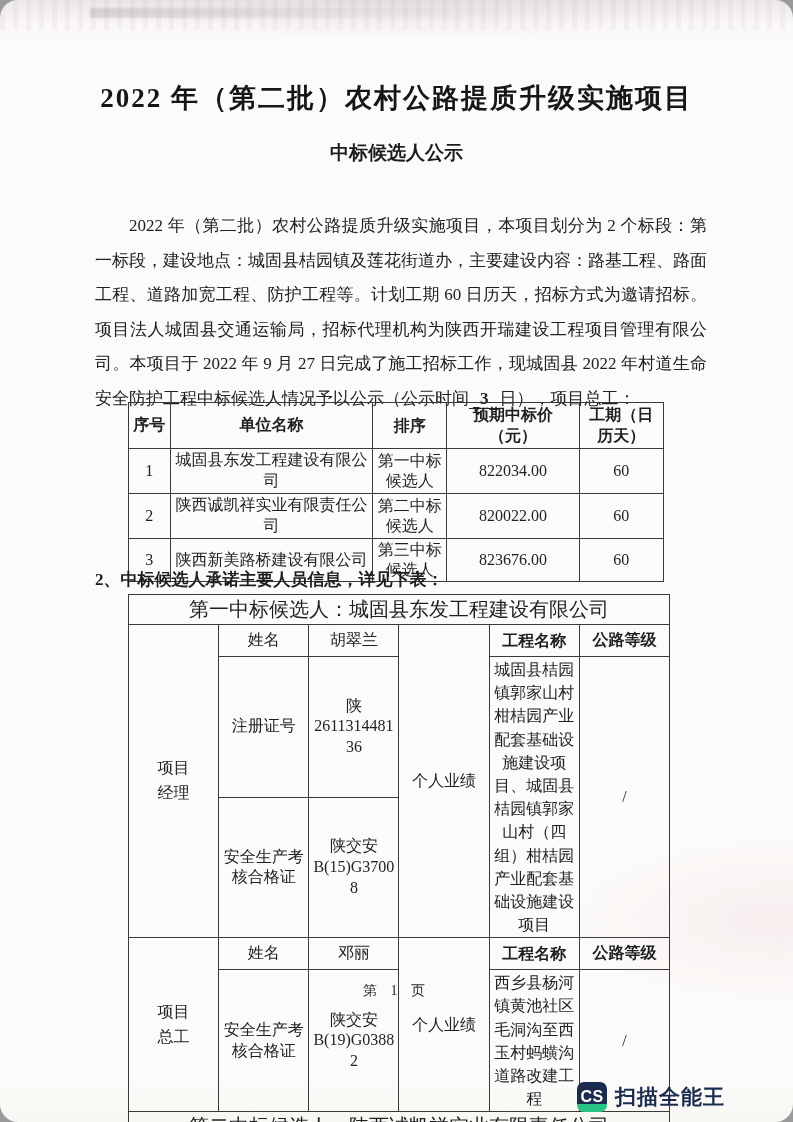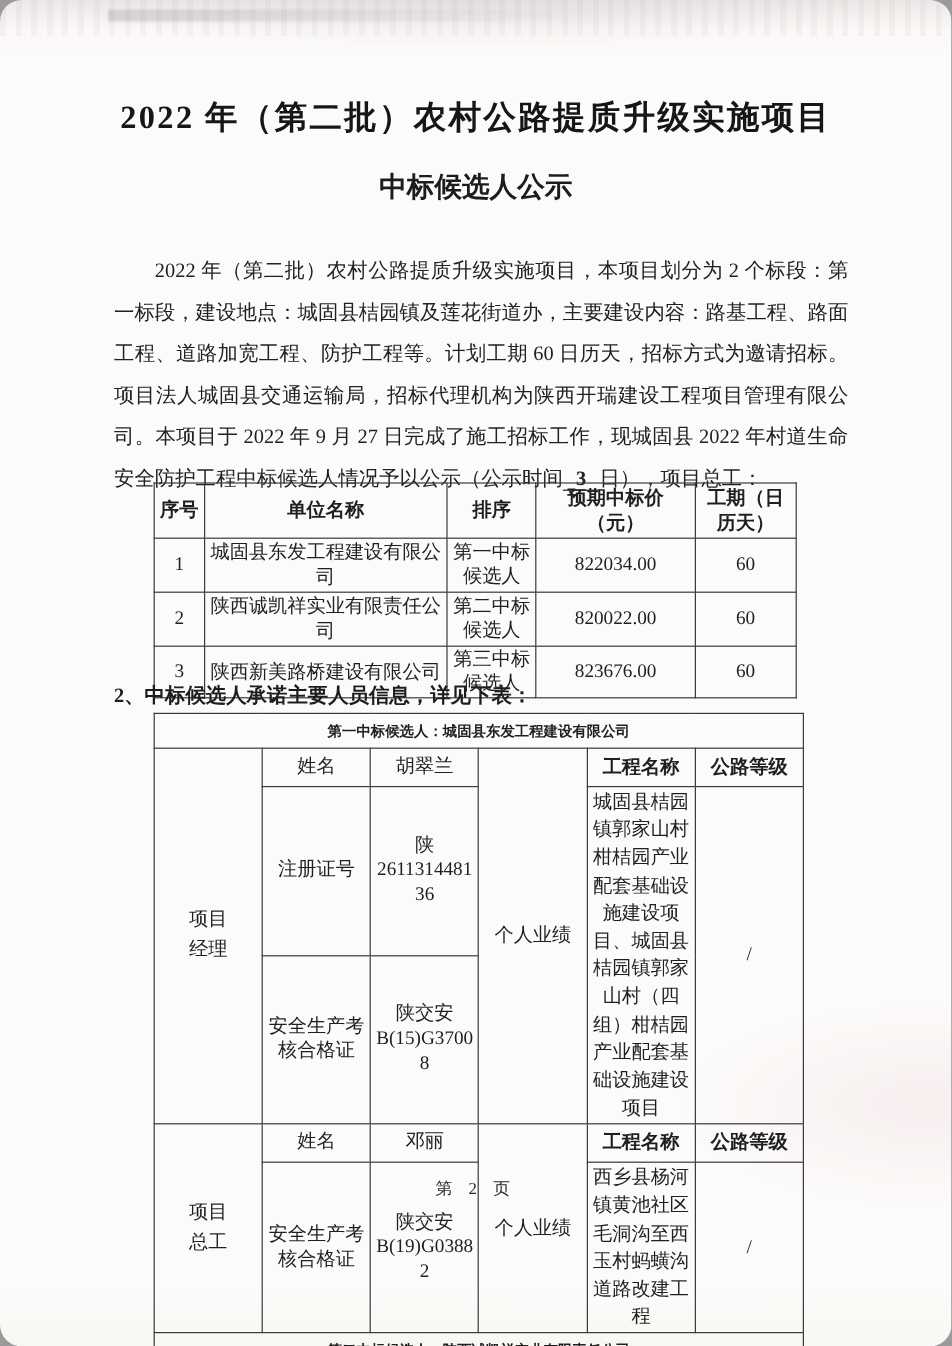--- a/index.html
+++ b/index.html
@@ -20,42 +20,42 @@
     opacity:.6;
   }
   .scan-smudge{
     position:absolute;top:8px;left:90px;width:420px;height:10px;
     background:linear-gradient(90deg, rgba(90,80,85,.18), rgba(90,80,85,.05) 60%, transparent);
     filter:blur(1px);
   }
   .title{position:absolute;top:80px;left:0;width:100%;text-align:center;
     font-size:27px;font-weight:bold;letter-spacing:2px;color:#161616;}
   .subtitle{position:absolute;top:140px;left:0;width:100%;text-align:center;
-    font-size:23px;font-weight:bold;color:#1c1c1c;
+    font-size:19px;font-weight:bold;color:#1c1c1c;
     font-family:"Liberation Sans","DejaVu Sans",sans-serif;}
   .para{position:absolute;top:192px;left:95px;width:612px;
     font-size:17px;line-height:34.5px;text-align:justify;text-indent:2em;color:#212121;}
   .u-days{border-bottom:1.6px solid #222;padding:0 11px;font-weight:bold;}
   .sec-heading{position:absolute;left:95px;font-size:17px;font-weight:bold;color:#1d1d1d;}
   .sec1{top:375px;}
   .sec2{top:568px;}
   table{border-collapse:collapse;table-layout:fixed;}
   td,th{border:1.6px solid #3a3a3a;text-align:center;vertical-align:middle;
     font-size:16px;color:#1f1f1f;padding:1px 3px;overflow:hidden;}
   .tbl1{position:absolute;top:402px;left:128px;width:536px;}
   .tbl1 th{font-weight:bold;}
   .tbl1 .h-row{height:46px;padding-left:41px;}
   .tbl1 .d-row{height:40px;}
   .tbl1 .c-no{width:7%;}
   .tbl1 .c-company{width:39%;}
   .tbl1 .c-rank{width:13.5%;line-height:1.25;}
   .tbl1 .c-price{width:25%;}
   .tbl1 .c-dur{width:15.5%;}
   .tbl2{position:absolute;top:594px;left:128px;width:542px;}
-  .tbl2 .cand-row td{height:26px;font-weight:bold;font-size:12px;}
+  .tbl2 .cand-row td{height:26px;font-weight:normal;font-size:20px;}
   .tbl2 .role{width:6%;word-break:break-all;line-height:1.55;padding:2px 22px;margin-left:41px;}
   .tbl2 .c-label{width:21.5%;line-height:1.3;}
   .tbl2 .c-value{width:21.5%;line-height:1.3;word-break:break-word;}
   .tbl2 .c-ach{width:9%;word-break:keep-all;line-height:1.4;}
   .tbl2 .c-proj{width:29%;line-height:1.45;}
   .tbl2 .c-grade{width:13%;}
   .tbl2 .hdr{font-weight:bold;}
   .tbl2 .r-name{height:32px;}
   .tbl2 .r-reg{height:50px;}
   .tbl2 .r-safe{height:62px;}
@@ -157,15 +157,19 @@
       <td class="c-grade">/</td>
     </tr>
 
     <tr class="cand-row">
       <td colspan="6">第二中标候选人：陕西诚凯祥实业有限责任公司</td>
     </tr>
 
   </tbody>
     </table>
 
-  <div class="page-footer">第 2 页</div>
+  <div class="page-footer">第 1 页</div>
 
+  <div class="watermark">
+    <div class="cs-icon" id="cs-icon" style="background: linear-gradient(rgb(27, 43, 77) 0%, rgb(27, 43, 77) 74%, rgb(43, 196, 135) 74%, rgb(43, 196, 135) 100%);">CS</div>
+    <div class="cs-label" id="cs-label" style="color: rgb(27, 43, 77);">扫描全能王</div>
+  </div>
 </div>
 
 </body></html>

